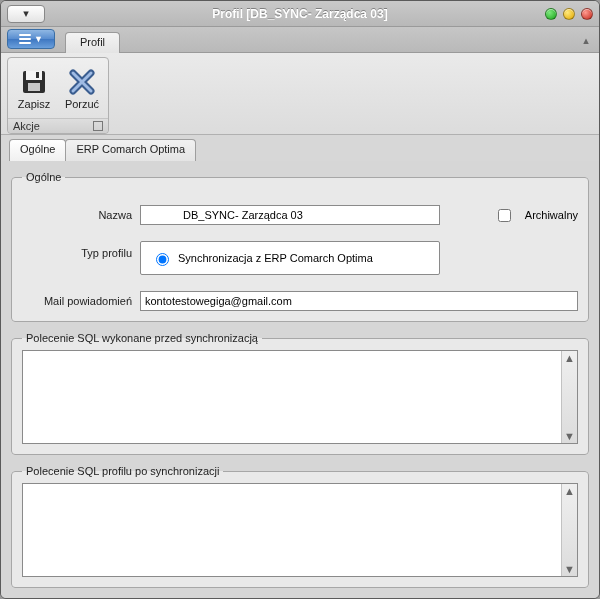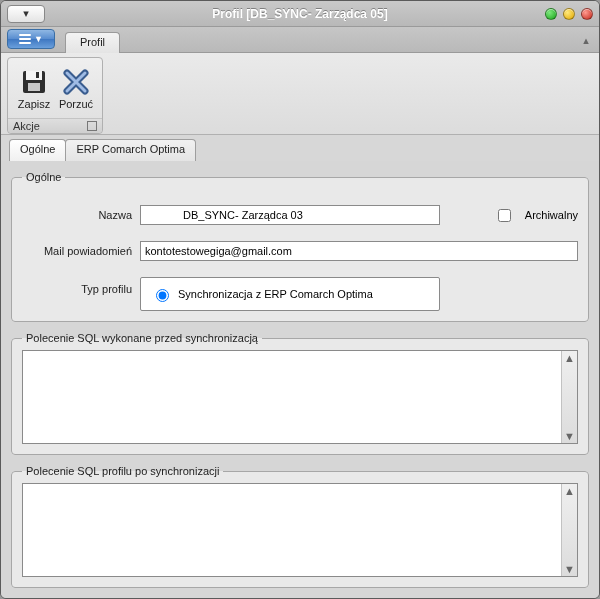--- a/index.html
+++ b/index.html
@@ -94,21 +94,21 @@
     padding:4px 6px 0;
     border-bottom:1px solid #b0b0b0;
   }
   .ribbon-group{
     border:1px solid #b0b0b0;
     border-radius:4px;
     background: linear-gradient(#efefef,#dedede);
     display:flex; flex-direction:column;
     min-width:88px;
   }
-  .ribbon-group-body{ flex:1; display:flex; align-items:center; padding:2px 6px; gap:2px;}
+  .ribbon-group-body{ flex:1; display:flex; align-items:center; padding:2px 6px; gap:8px;}
   .ribbon-group-footer{
     height:15px; background: linear-gradient(#dedede,#cfcfcf);
     border-top:1px solid #c4c4c4;
     display:flex; align-items:center; justify-content:space-between;
     padding:0 5px; color:#333; border-radius:0 0 4px 4px;
   }
   .launcher{
     width:10px;height:10px;border:1px solid #777; position:relative;
   }
   .launcher::after{content:'';position:absolute;right:-1px;bottom:-1px;width:5px;height:5px;border-right:1px solid #777;border-bottom:1px solid #777;}
@@ -181,21 +181,21 @@
 <body>
 
 <div class="window">
 
   <div class="titlebar">
     <div class="qat">
       <div class="qat-btn">
         <span>▾</span>
       </div>
     </div>
-    <div class="title">Profil [DB_SYNC- Zarządca 05]</div>
+    <div class="title">Profil [DB_SYNC- Zarządca 03]</div>
     <div class="traffic">
       <div class="tlight green"></div>
       <div class="tlight yellow"></div>
       <div class="tlight red"></div>
     </div>
   </div>
 
   <div class="ribbon-tabstrip">
     <div class="ribbon-app-btn">
       <span class="bars">
@@ -257,31 +257,31 @@
       <div class="row">
         <span class="lbl">Nazwa</span>
         <input type="text" style="flex: 0 0 300px; padding-left: 42px;" value="DB_SYNC- Zarządca 03">
         <span style="flex:1"></span>
         <label class="chk">
           <input type="checkbox" style="">
           <span>Archiwalny</span>
         </label>
       </div>
 
-      <div class="row">
-        <span class="lbl">Mail powiadomień</span>
-        <input type="text" style="flex: 1 1 0%;" value="kontotestowegiga@gmail.com">
-      </div>
-
       <div class="row" style="align-items:flex-start;">
         <span class="lbl" style="padding-top:6px;">Typ profilu</span>
         <div class="radio-frame" style="flex:0 0 300px; min-height:34px;">
           <input type="radio" checked="" style="">
           <span>Synchronizacja z ERP Comarch Optima</span>
         </div>
+      </div>
+
+      <div class="row">
+        <span class="lbl">Mail powiadomień</span>
+        <input type="text" style="flex: 1 1 0%;" value="kontotestowegiga@gmail.com">
       </div>
     </fieldset>
 
     <fieldset class="group big-group">
       <legend>Polecenie SQL wykonane przed synchronizacją</legend>
       <div class="textarea-wrap">
         <textarea style=""></textarea>
         <div class="vscroll">
           <div class="arrow">▲</div>
           <div class="arrow">▼</div>

